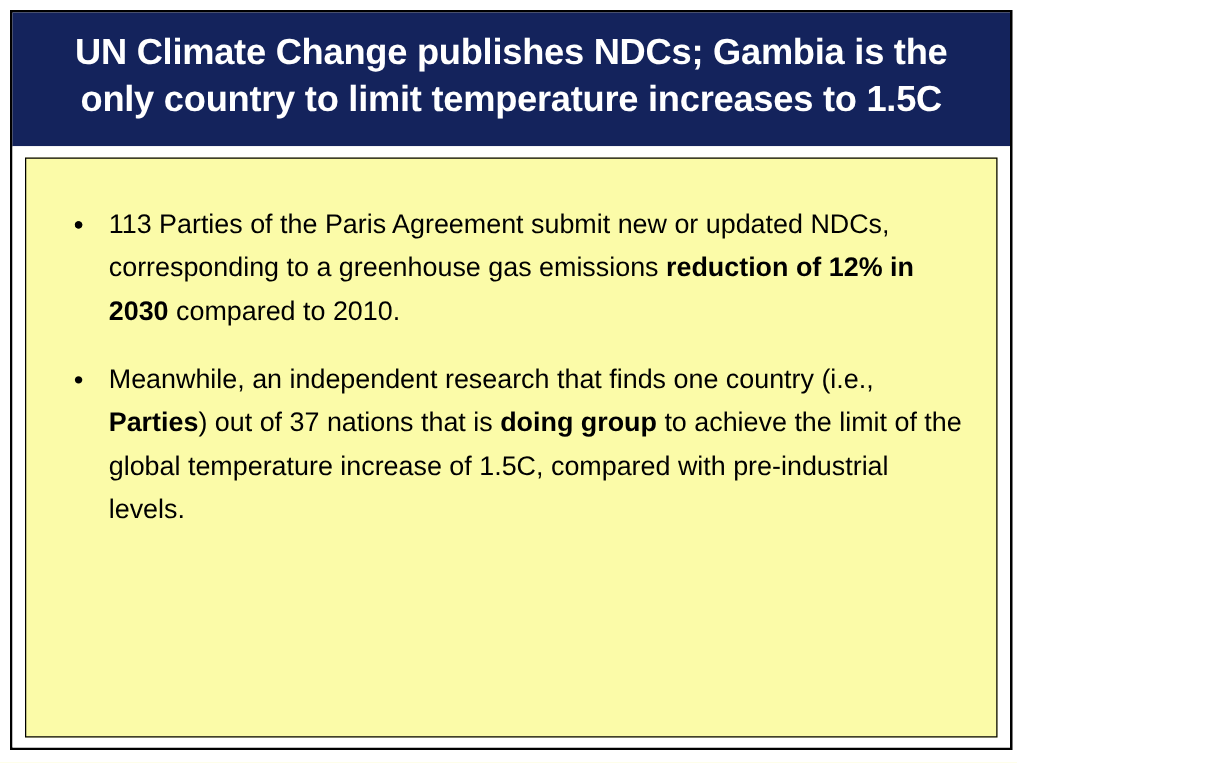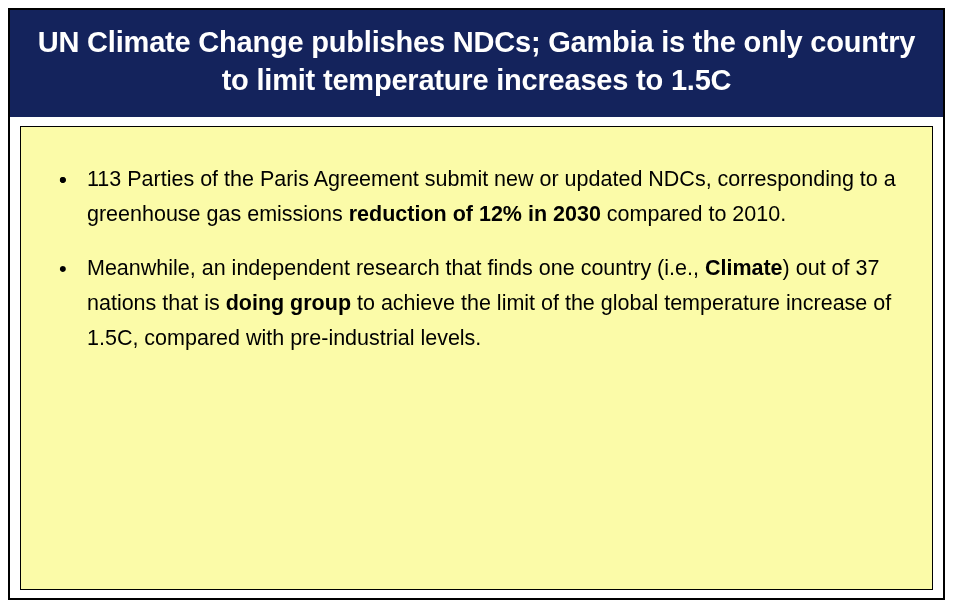--- a/index.html
+++ b/index.html
@@ -10,21 +10,21 @@
   body {
     width: 977px;
     height: 610px;
     font-family: "Liberation Sans", sans-serif;
     overflow: hidden;
   }
   .card {
     position: absolute;
     left: 8px;
     top: 8px;
-    width: 937px;
+    width: 802px;
     height: 592px;
     box-sizing: border-box;
     border: 2px solid #000000;
     background: #ffffff;
     display: flex;
     flex-direction: column;
   }
   .header {
     background: #14235c;
     color: #ffffff;
@@ -92,21 +92,21 @@
 
 <div class="card">
 
   <div class="header">UN Climate Change publishes NDCs; Gambia is the only country to limit temperature increases to 1.5C</div>
 
   <div class="body-area">
     <div class="note">
       <ul class="bullets">
           <li><span class="dot">•</span></li>
           <li><span class="dot">•</span><span><span>113 Parties of the Paris Agreement submit new or updated NDCs, corresponding to a greenhouse gas emissions </span><b>reduction of 12% in 2030</b><span> compared to 2010.</span></span></li>
-          <li><span class="dot">•</span><span><span>Meanwhile, an independent research that finds one country (i.e., </span><b>Climate</b><span>) out of 37 nations that is </span><b>doing group</b><span> to achieve the limit of the global temperature increase of 1.5C, compared with pre-industrial levels.</span></span></li>
+          <li><span class="dot">•</span><span><span>Meanwhile, an independent research that finds one country (i.e., </span><b>Parties</b><span>) out of 37 nations that is </span><b>doing group</b><span> to achieve the limit of the global temperature increase of 1.5C, compared with pre-industrial levels.</span></span></li>
         </ul>
     </div>
   </div>
 
 </div>
 
 <div class="footer">
   <a href="#">https://sustain-blog.com/</a>
 </div>
 

